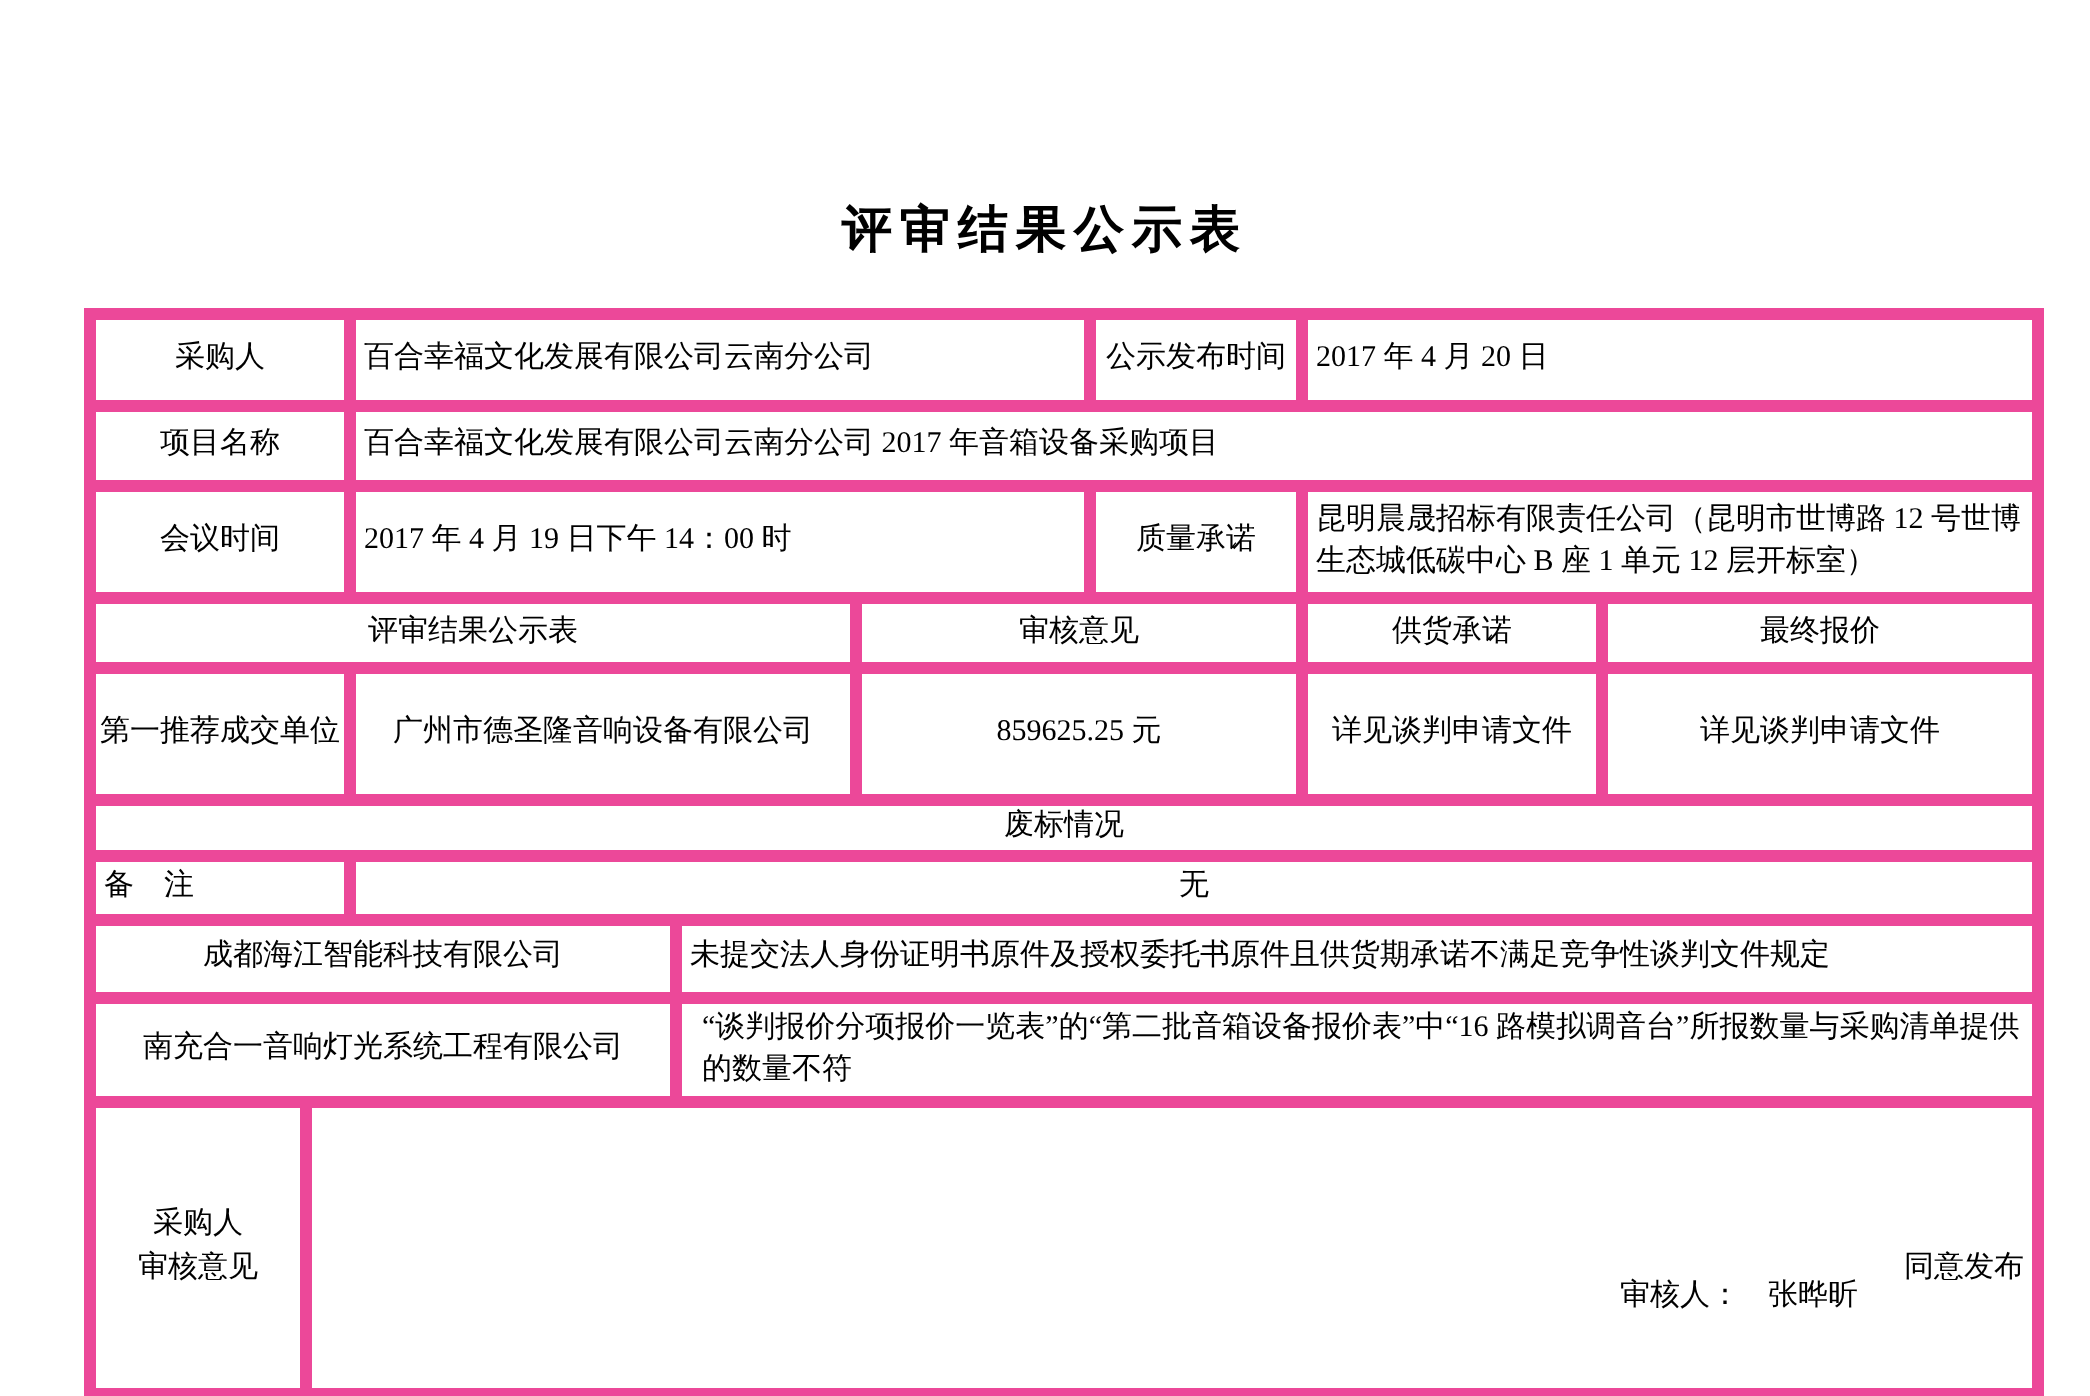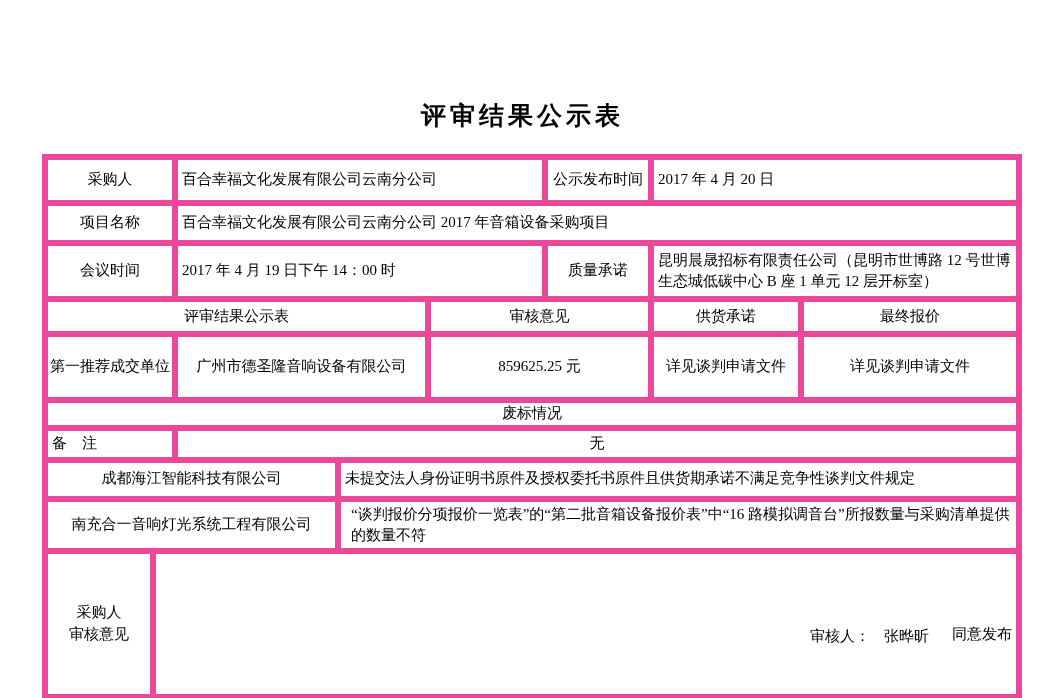--- a/index.html
+++ b/index.html
@@ -49,21 +49,21 @@
   td.remark-lbl { text-align: left; padding-left: 7px; }
   td.review-content {
     vertical-align: top;
     position: relative;
     padding: 0;
   }
   .opinion { margin: 22px 0 0 20px; text-align: right; }
   .reviewer-line {
     position: absolute;
     left: 654px;
-    top: 72px;
+    top: 84px;
     white-space: nowrap;
     text-align: right;
   }
   .reviewer-line .name { margin-left: 14px; }
   .two-line div { line-height: 1.45; }
 </style>
 </head>
 <body>
 
 <div class="page">

